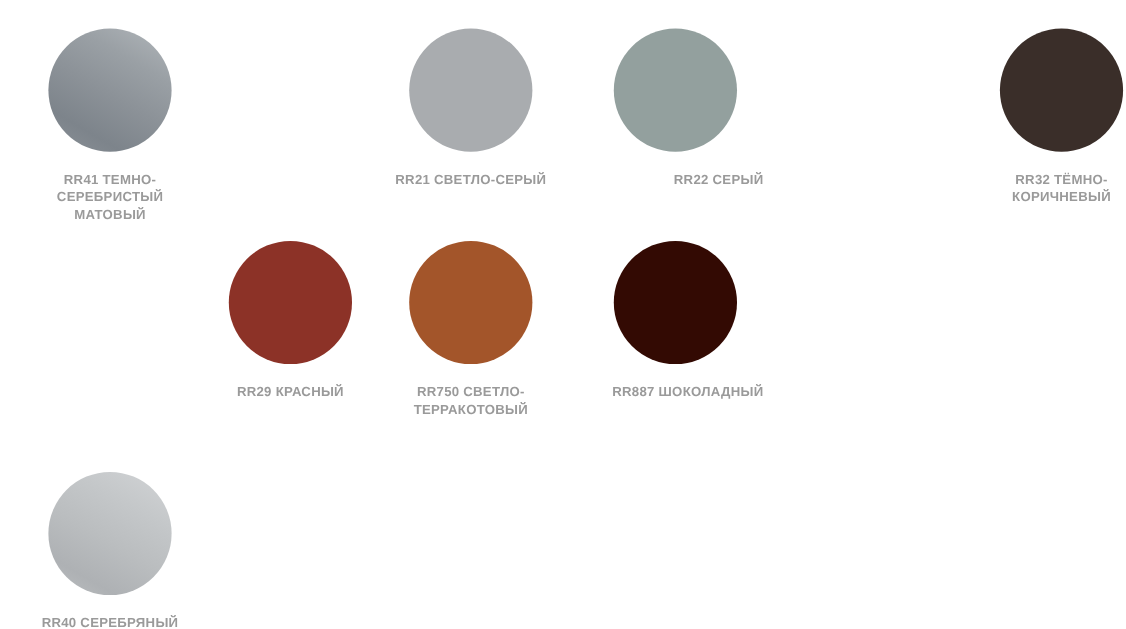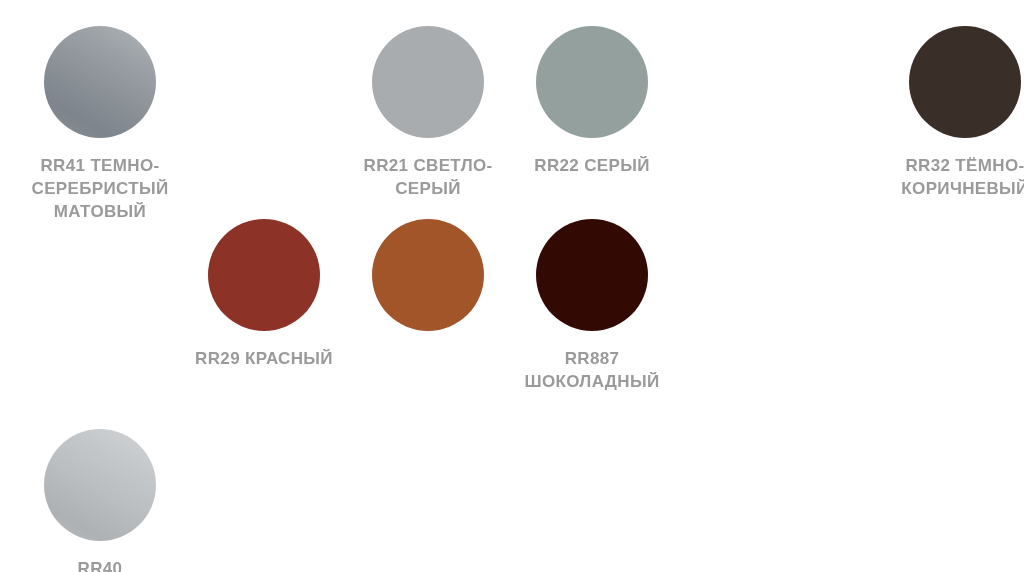--- a/index.html
+++ b/index.html
@@ -34,35 +34,35 @@
     height: 112px;
     border-radius: 50%;
     margin: 0 auto;
     display: block;
   }
 
   .swatch-label {
     display: block;
     margin-top: 17px;
     font-family: "Liberation Sans", sans-serif;
-    font-size: 17px;
+    font-size: 12px;
     font-weight: 700;
     letter-spacing: 0.02em;
     line-height: 1.35;
     color: #9a9a9a;
     text-transform: uppercase;
     white-space: pre-line;
     padding: 0 2px;
   }
 
   
   .col-0 { left: 18px; }
   .col-1 { left: 182px; }
   .col-2 { left: 346px; }
-  .col-3 { left: 510px; }
+  .col-3 { left: 532px; text-align: right; }
   .col-4 { left: 674px; }
   .col-5 { left: 883px; }
 
   
   .row-0 { top: 26px; }
   .row-1 { top: 219px; }
   .row-2 { top: 429px; }
 </style>
 </head>
 <body>
@@ -86,20 +86,22 @@
       <div class="swatch-circle" style="background: rgb(58, 46, 41);"></div>
       <span class="swatch-label">RR32 ТЁМНО-
 КОРИЧНЕВЫЙ</span>
     </div>
     <div class="swatch-cell col-1 row-1">
       <div class="swatch-circle" style="background: rgb(140, 50, 39);"></div>
       <span class="swatch-label">RR29 КРАСНЫЙ</span>
     </div>
     <div class="swatch-cell col-2 row-1">
       <div class="swatch-circle" style="background: rgb(163, 85, 42);"></div>
+      <span class="swatch-label">RR750 СВЕТЛО-
+ТЕРРАКОТОВЫЙ</span>
     </div>
     <div class="swatch-cell col-3 row-1">
       <div class="swatch-circle" style="background: rgb(51, 10, 3);"></div>
       <span class="swatch-label">RR887 ШОКОЛАДНЫЙ</span>
     </div>
     <div class="swatch-cell col-0 row-2">
       <div class="swatch-circle" style="background: linear-gradient(210deg, rgb(210, 212, 214) 0%, rgb(196, 199, 201) 30%, rgb(186, 189, 191) 55%, rgb(174, 177, 180) 80%, rgb(188, 191, 193) 100%);"></div>
       <span class="swatch-label">RR40 СЕРЕБРЯНЫЙ
 МАТОВЫЙ</span>
     </div>

